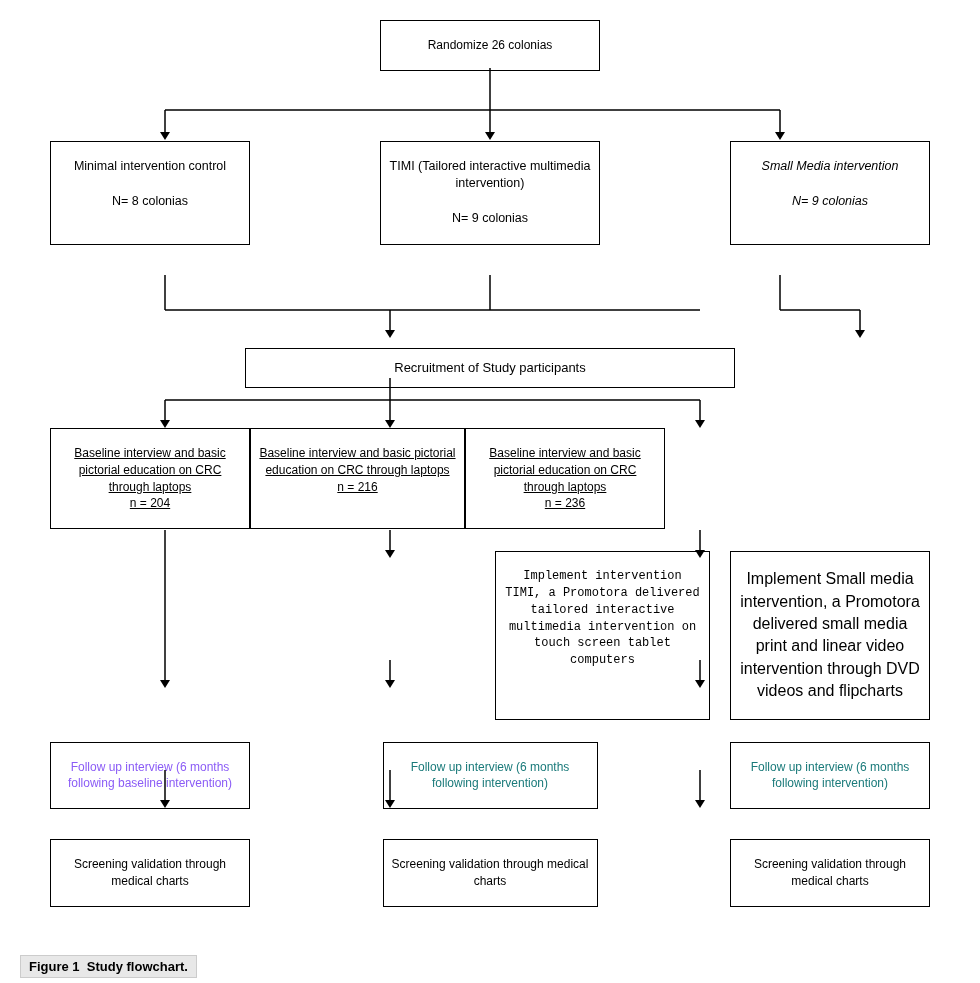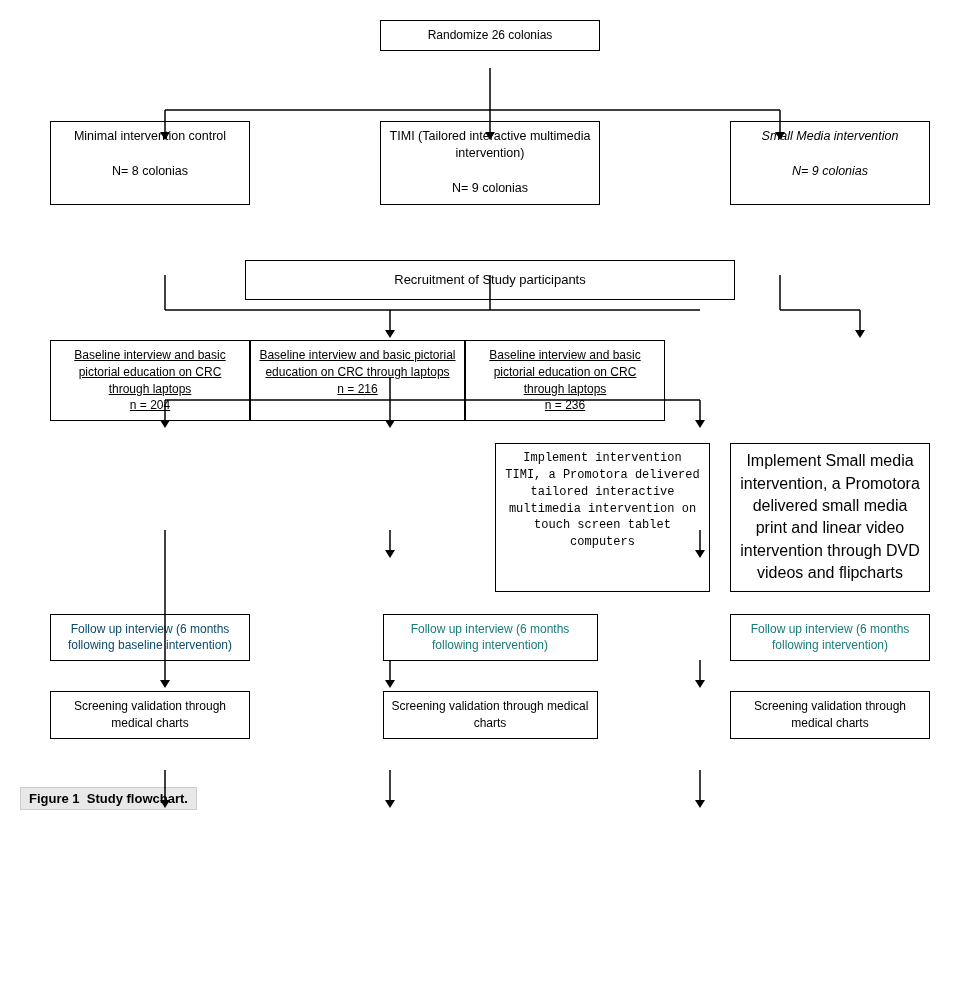--- a/index.html
+++ b/index.html
@@ -13,21 +13,21 @@
     }
 
     .flowchart {
       width: 940px;
       margin: 0 auto;
       position: relative;
     }
 
     .box {
       border: 1.5px solid #000;
-      padding: 6px 8px;
+      padding: 16px 8px;
       text-align: center;
       background: #fff;
       line-height: 1.4;
     }
 
     
     .top-box {
       width: 220px;
       margin: 0 auto 0;
     }
@@ -141,21 +141,21 @@
     <div class="box col2" style="width:220px; font-size:12.5px;">
       TIMI (Tailored interactive multimedia intervention)<br><br>N= 9 colonias
     </div>
     <div class="box col3" style="width:200px; font-size:12.5px;">
       Small Media intervention<br><br>N= 9 colonias
     </div>
   </div>
 
   <div style="height:55px;"></div>
 
-  <div style="display:flex; justify-content:center; align-items:flex-start; ">
+  <div style="display:flex; justify-content:center; align-items:flex-start; margin-top:48px;">
     <div class="box" style="width:490px; font-size:13px; padding:10px;">Recruitment of Study participants</div>
   </div>
 
   <div style="height:40px;"></div>
 
   <div style="display:flex; justify-content:flex-start; padding:0 30px;text-decoration:underline;">
     <div class="box" style="width:200px; font-size:12px; line-height:1.4;">
       Baseline interview and basic pictorial education on CRC through laptops<br>n = 204
     </div>
     <div class="box" style="width:215px; font-size:12px; line-height:1.4;">
@@ -175,21 +175,21 @@
       </div>
       <div class="box" style="width:200px; font-size:16px; line-height:1.4;">
         Implement Small media intervention, a Promotora delivered small media print and linear video intervention through DVD videos and flipcharts
       </div>
     </div>
   </div>
 
   <div style="height:22px;"></div>
 
   <div style="display:flex; justify-content:space-between; padding:0 30px;">
-    <div class="box" style="width:200px; font-size:12px; color:#0c4a6e; line-height:1.4;">
+    <div class="box" style="width:200px; font-size:12px; color:#8b5cf6; line-height:1.4;">
       Follow up interview (6 months following baseline intervention)
     </div>
     <div class="box" style="width:215px; font-size:12px; color:#1a7a7a; line-height:1.4;">
       Follow up interview (6 months following intervention)
     </div>
     <div class="box" style="width:200px; font-size:12px; color:#1a7a7a; line-height:1.4;">
       Follow up interview (6 months following intervention)
     </div>
   </div>
 

